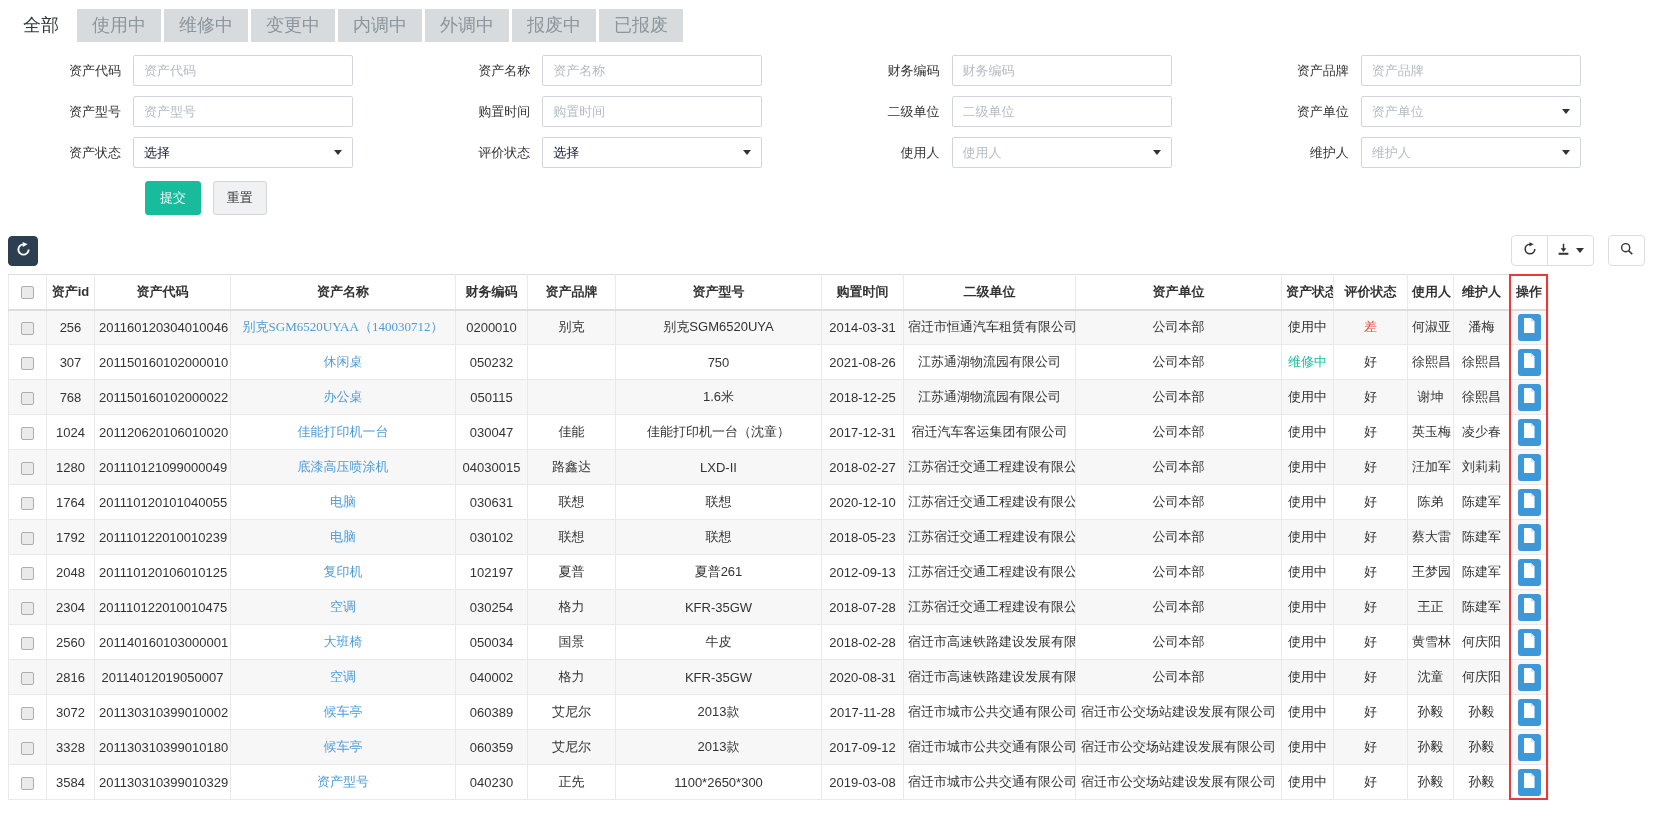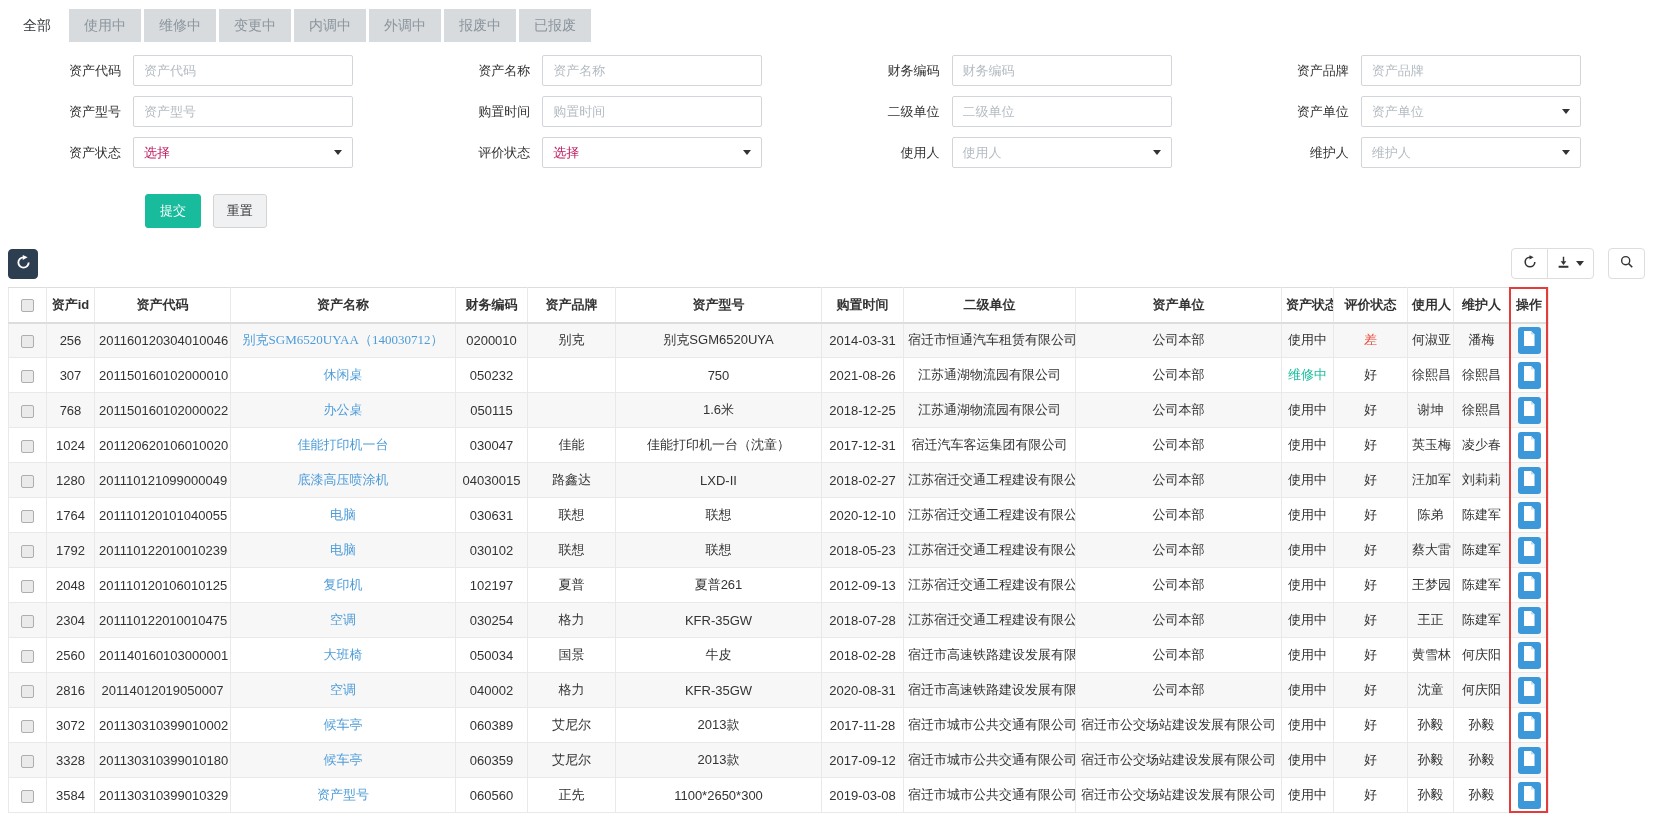--- a/index.html
+++ b/index.html
@@ -6,45 +6,45 @@
   html,body { margin:0; padding:0; }
   body {
     width:1653px; height:840px; background:#fff; color:#333;
     font-family:"Liberation Sans","DejaVu Sans",sans-serif; font-size:13px;
     overflow:hidden;
   }
   
   .tabs { display:flex; gap:3px; padding:9px 8px 0 8px; }
   .tab {
     padding:9px 15px; background:#d7dbde; color:#8b959c; cursor:pointer;
-    font-size:14px; line-height:15px; user-select:none;
+    font-size:18px; line-height:15px; user-select:none;
   }
   .tab.active { background:#fff; color:#31373c; }
   
   .filter-form { padding:13px 8px 0 8px; }
   .fgrid { display:grid; grid-template-columns:repeat(4,1fr); row-gap:10px; }
   .field { display:flex; align-items:center; height:31px; }
   .field .flabel { flex:0 0 125px; text-align:right; padding-right:12px; color:#333; }
   .control {
     width:220px; height:31px; border:1px solid #d2d6da; border-radius:2px;
     background:#fff; font-size:13px; font-family:inherit; color:#333;
   }
   input.control { padding:0 10px; outline:none; }
   input.control::placeholder { color:#b4bbc2; }
   .select { display:flex; align-items:center; padding:0 10px; cursor:pointer; }
-  .select .sel-text { flex:1; color:#be185d; }
+  .select .sel-text { flex:1; color:#0f172a; }
   .select.muted .sel-text { color:#b4bbc2; }
   .caret {
     width:0; height:0; border-left:4px solid transparent;
     border-right:4px solid transparent; border-top:5px solid #333; margin-left:6px;
   }
   .form-actions { padding:13px 0 0 137px; }
   .btn-submit {
     background:#18bc9c; color:#fff; border:1px solid #18bc9c; border-radius:3px;
-    padding:7px 14px; font-size:13px; font-family:inherit; cursor:pointer;margin-top:13px;
+    padding:7px 14px; font-size:13px; font-family:inherit; cursor:pointer;
   }
   .btn-reset {
     background:#eff1f2; color:#333; border:1px solid #d4d4d4; border-radius:3px;
     padding:7px 13px; font-size:13px; font-family:inherit; margin-left:8px; cursor:pointer;
   }
   
   .toolbar { display:flex; justify-content:space-between; align-items:flex-end; padding:20px 8px 8px 8px; }
   .dark-btn {
     width:30px; height:30px; background:#2c3e50; border:1px solid #2c3e50; border-radius:4px;
     display:flex; align-items:center; justify-content:center; cursor:pointer;
@@ -533,21 +533,21 @@
                   <path d="M1 0 h7 l3.5 3.5 V15 H1 Z" fill="#fff"></path>
                   <path d="M8 0 l3.5 3.5 H8 Z" fill="#bfe0f5"></path>
                 </svg></span>
             </button></td>
         </tr>
         <tr>
           <td><span class="cb"></span></td>
           <td>3584</td>
           <td>201130310399010329</td>
           <td><a class="asset-link">资产型号</a></td>
-          <td>060560</td>
+          <td>040230</td>
           <td>正先</td>
           <td>1100*2650*300</td>
           <td>2019-03-08</td>
           <td>宿迁市城市公共交通有限公司</td>
           <td>宿迁市公交场站建设发展有限公司</td>
           <td>使用中</td>
           <td>好</td>
           <td>孙毅</td>
           <td>孙毅</td>
           <td><button class="op-btn">

